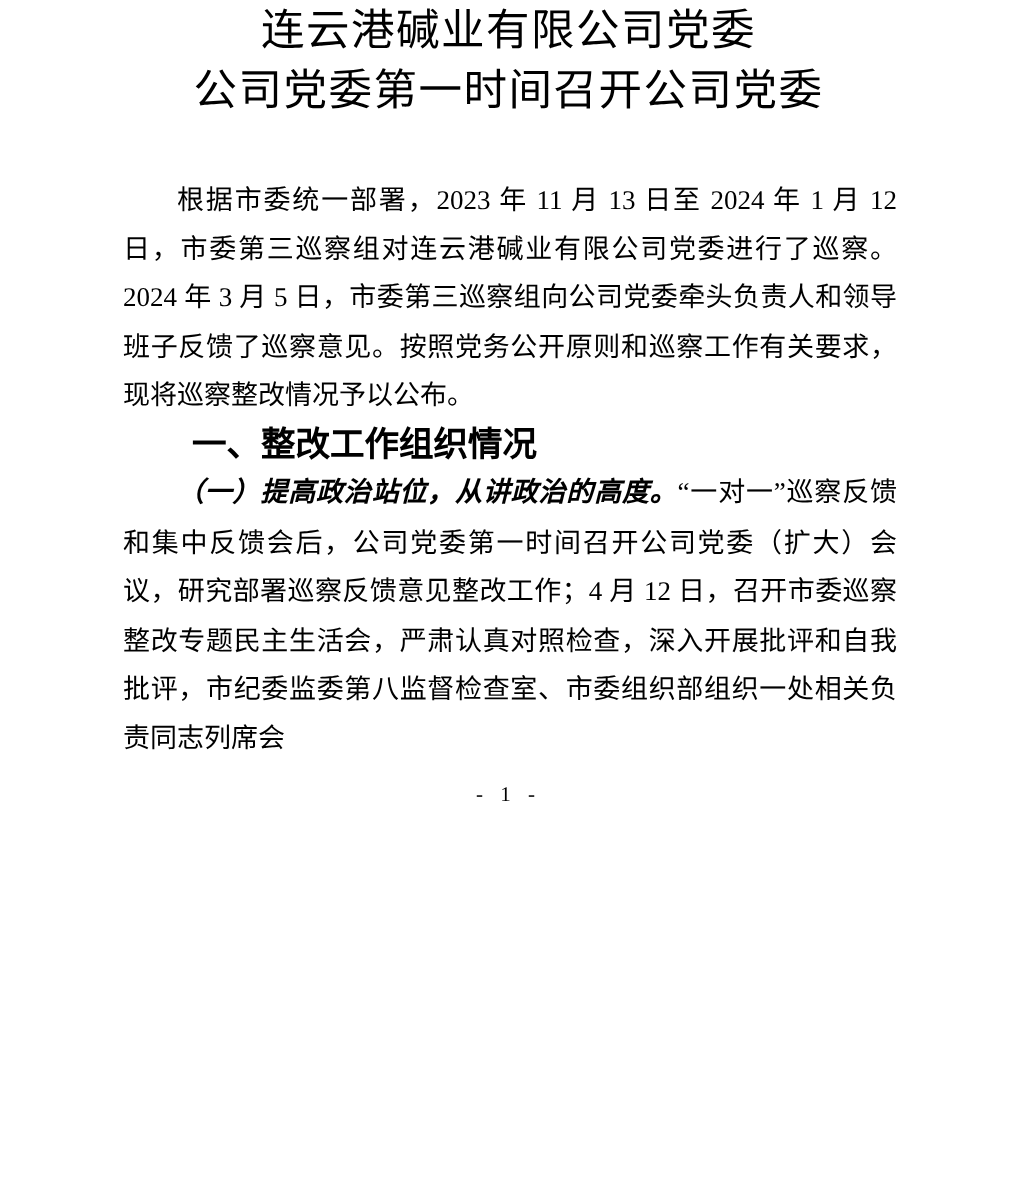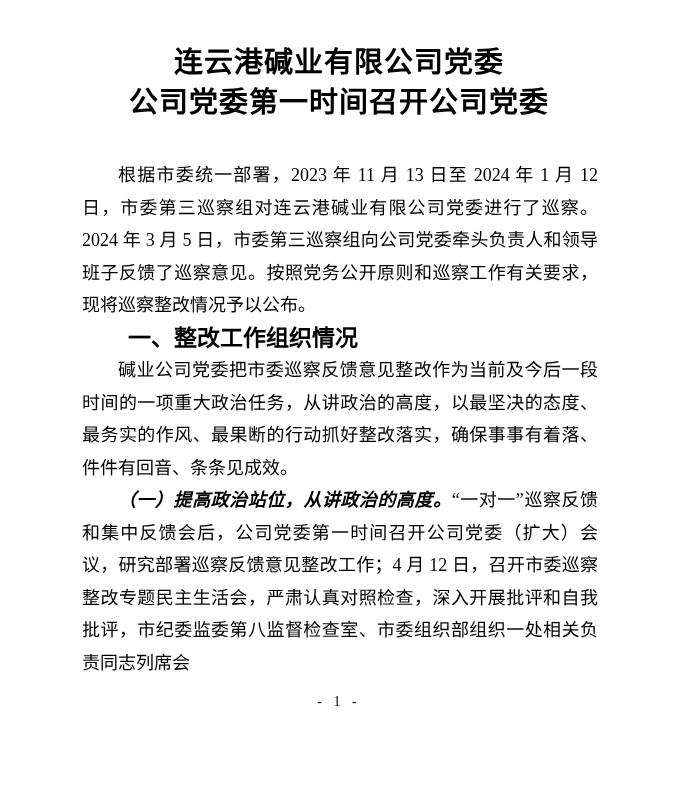--- a/index.html
+++ b/index.html
@@ -12,23 +12,22 @@
     width: 678px;
     height: 785px;
     margin: 0 auto;
     background: #ffffff;
     color: #000000;
     font-family: "Liberation Serif", "DejaVu Serif", serif;
     overflow: hidden;
     box-sizing: border-box;
   }
   .title-block {
-    margin-top: 42px;
     text-align: center;
-    font-weight: bold;
+    font-weight: normal;
     font-size: 29px;
     line-height: 40px;
     font-family: "DejaVu Serif", "Liberation Serif", serif;
     letter-spacing: 1px;
   }
   .content {
     margin: 37px auto 12px 82px;
     width: 516px;
     font-size: 18px;
     line-height: 32.5px;
@@ -66,19 +65,18 @@
 <div class="page">
 
   <div class="title-block">
     <div>连云港碱业有限公司党委</div>
     <div>公司党委第一时间召开公司党委</div>
   </div>
 
   <div class="content">
     <p>根据市委统一部署，2023 年 11 月 13 日至 2024 年 1 月 12 日，市委第三巡察组对连云港碱业有限公司党委进行了巡察。2024 年 3 月 5 日，市委第三巡察组向公司党委牵头负责人和领导班子反馈了巡察意见。按照党务公开原则和巡察工作有关要求，现将巡察整改情况予以公布。</p>
     <p class="section-heading">一、整改工作组织情况</p>
-    <p>碱业公司党委把市委巡察反馈意见整改作为当前及今后一段时间的一项重大政治任务，从讲政治的高度，以最坚决的态度、最务实的作风、最果断的行动抓好整改落实，确保事事有着落、件件有回音、条条见成效。</p>
     <p><span class="kai-lead">（一）提高政治站位，从讲政治的高度。</span><span>“一对一”巡察反馈和集中反馈会后，公司党委第一时间召开公司党委（扩大）会议，研究部署巡察反馈意见整改工作；4 月 12 日，召开市委巡察整改专题民主生活会，严肃认真对照检查，深入开展批评和自我批评，市纪委监委第八监督检查室、市委组织部组织一处相关负责同志列席会</span></p>
   </div>
 
   <div class="page-number">- 1 -</div>
 
 </div>
 
 </body></html>

